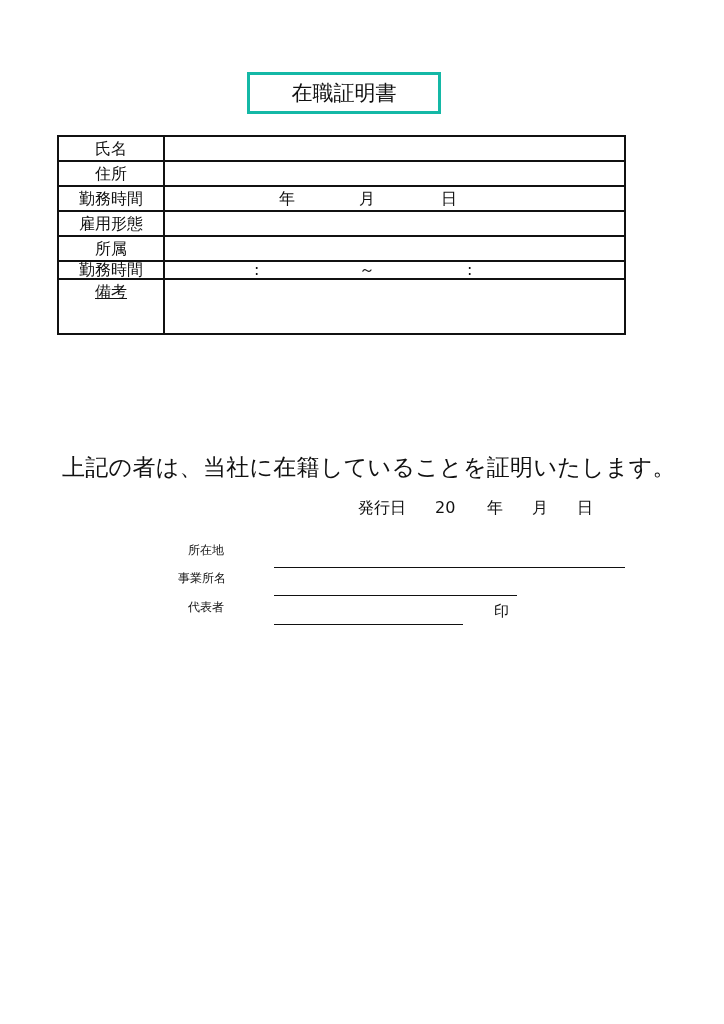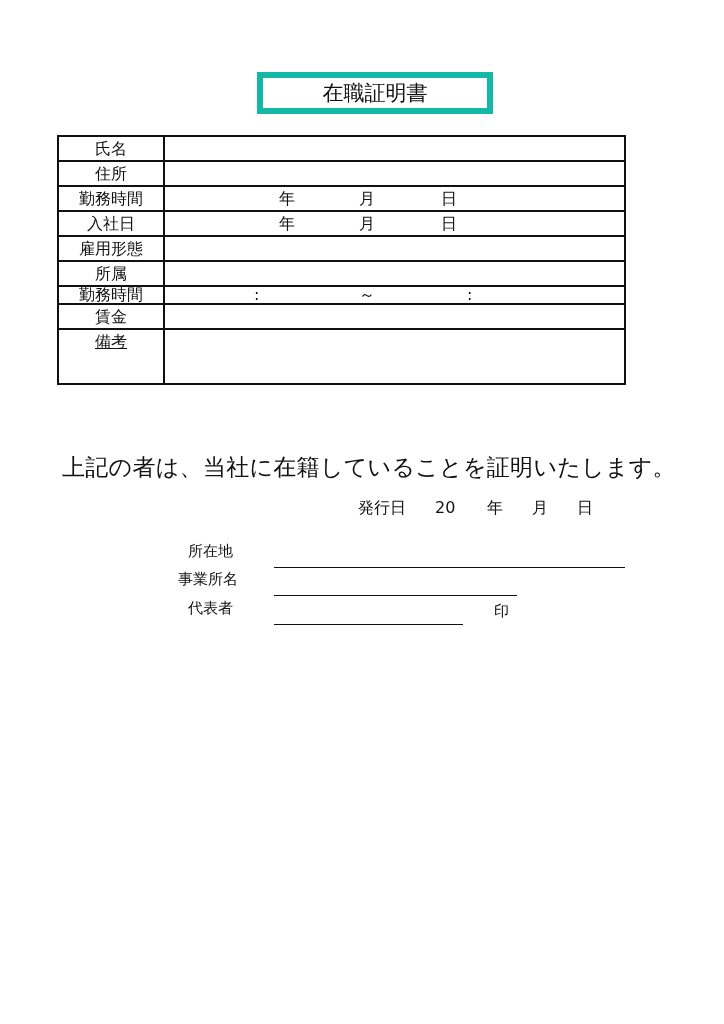--- a/index.html
+++ b/index.html
@@ -1,33 +1,33 @@
 <!DOCTYPE html>
 <html><head>
 <meta charset="utf-8">
 <style>
   html, body { margin:0; padding:0; background:#fff; }
   body { width:724px; height:1024px; position:relative; overflow:hidden;
          font-family: "DejaVu Sans", "Liberation Sans", sans-serif; color:#111; }
-  .title-box { position:absolute; left:257px; top:72px; width:236px; height:42px;
-               border:6px solid #14b8a6; box-sizing:border-box; display:flex;
+  .title-box { position:absolute; left:247px; top:72px; width:194px; height:42px;
+               border:3px solid #14b8a6; box-sizing:border-box; display:flex;
                align-items:center; justify-content:center; font-size:21px; }
   table.form { position:absolute; left:57px; top:135px; width:569px;
                border-collapse:collapse; border:2px solid #111; }
   table.form td { border:2px solid #111; padding:0; font-size:16px; line-height:1; }
   td.label { width:104px; text-align:center; vertical-align:middle;margin-top:9px; }
   td.value { position:relative; }
   .r { height:25px; }
   .r-tall { height:16px; }
   .r-note { height:55px;text-decoration:underline; }
   td.label.top { vertical-align:top; padding-top:4px; }
   .pos { position:absolute; top:50%; transform:translateY(-50%); font-size:16px; }
   .statement { position:absolute; left:62px; top:452px; font-size:23px; letter-spacing:0.3px; }
   .issue { position:absolute; top:498px; font-size:16px;text-align:center; }
-  .sig-label { position:absolute; font-size:15px; }
+  .sig-label { position:absolute; font-size:12px; }
   .line { position:absolute; height:0; border-top:1.5px solid #111; }
   .seal { position:absolute; left:494px; top:602px; font-size:15px; }
 </style>
 </head>
 <body>
 
 <div class="title-box">
     <span>在職証明書</span>
   </div>
 
@@ -43,46 +43,34 @@
   </tr>
   <tr class="r">
     <td class="label">勤務時間</td>
     <td class="value">
       <span class="pos" style="left:114px">年</span>
       <span class="pos" style="left:194px">月</span>
       <span class="pos" style="left:276px">日</span>
     </td>
   </tr>
   <tr class="r">
-    <td class="label">入社日</td>
-    <td class="value">
-      <span class="pos" style="left:114px">年</span>
-      <span class="pos" style="left:194px">月</span>
-      <span class="pos" style="left:276px">日</span>
-    </td>
-  </tr>
-  <tr class="r">
     <td class="label">雇用形態</td>
     <td class="value"></td>
   </tr>
   <tr class="r">
     <td class="label">所属</td>
     <td class="value"></td>
   </tr>
   <tr class="r-tall">
     <td class="label">勤務時間</td>
     <td class="value">
       <span class="pos" style="left:89px">:</span>
       <span class="pos" style="left:194px">～</span>
       <span class="pos" style="left:302px">:</span>
     </td>
-  </tr>
-  <tr class="r">
-    <td class="label">賃金</td>
-    <td class="value"></td>
   </tr>
   <tr class="r-note">
     <td class="label top">備考</td>
     <td class="value"></td>
   </tr>
 </tbody>
   </table>
 
 <div class="statement">上記の者は、当社に在籍していることを証明いたします。</div>
 

